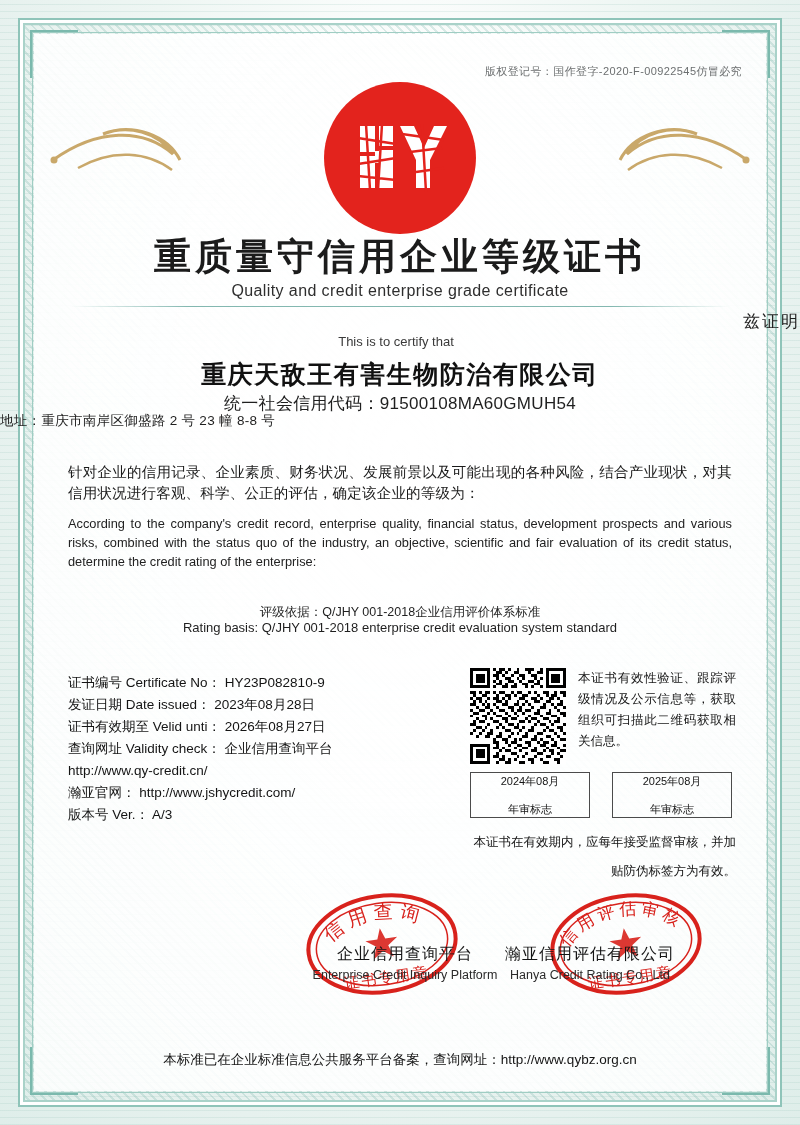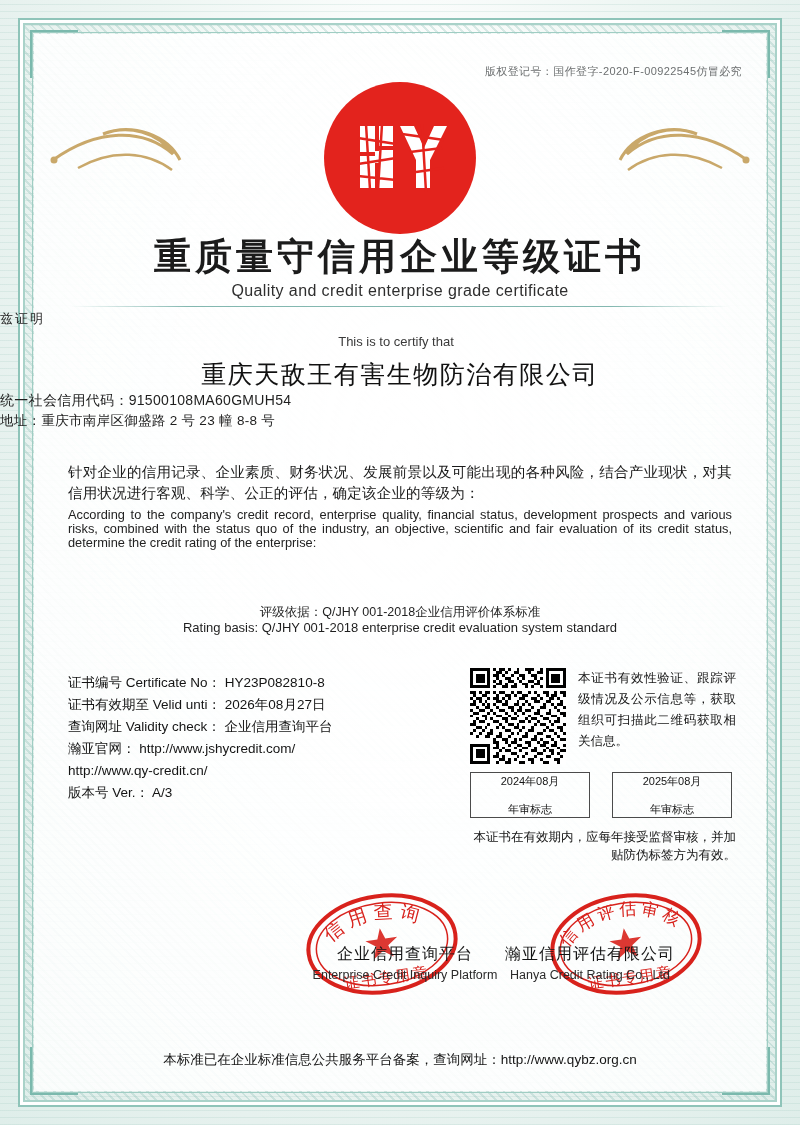--- a/index.html
+++ b/index.html
@@ -77,46 +77,46 @@
   }
   .title-en{
     position:absolute;left:0;right:0;top:282px;text-align:center;
     font-size:16px;color:#2e2e2e;letter-spacing:.4px;
   }
   .rule{
     position:absolute;left:70px;right:70px;top:306px;height:1px;
     background:linear-gradient(90deg, rgba(120,180,170,0) 0%, rgba(90,160,150,.75) 18%, rgba(90,160,150,.75) 82%, rgba(120,180,170,0) 100%);
   }
   .certify-zh{
-    position:absolute;left:0;right:0;top:310px;text-align:left;
-    font-size:13px;color:#1d1d1d;letter-spacing:2px;
+    position:absolute;left:0;right:0;top:310px;text-align:right;
+    font-size:17px;color:#1d1d1d;letter-spacing:2px;
   }
   .certify-en{
     position:absolute;left:0;right:8px;top:334px;text-align:center;
     font-size:13px;color:#3a3a3a;
   }
   .company{
     position:absolute;left:0;right:0;top:358px;text-align:center;
-    font-size:25px;font-weight:normal;color:#111;letter-spacing:1.5px;
+    font-size:25px;font-weight:bold;color:#111;letter-spacing:1.5px;
   }
   .code-line{
-    position:absolute;left:0;right:0;top:392px;text-align:left;
-    font-size:14px;color:#1f1f1f;letter-spacing:.3px;
+    position:absolute;left:0;right:0;top:392px;text-align:center;
+    font-size:17px;color:#1f1f1f;letter-spacing:.3px;
   }
   .addr-line{
     position:absolute;left:0;right:0;top:412px;text-align:left;
     font-size:13.5px;color:#1f1f1f;letter-spacing:.3px;
   }
 
   .para{
     position:absolute;left:68px;right:68px;top:462px;
     font-size:14px;line-height:21px;color:#1a1a1a;text-align:justify;
   }
   .para .zh{font-size:14.5px;letter-spacing:.2px;}
-  .para .en{font-size:12.8px;line-height:14px;color:#222;display:block;margin-top:4px;}
+  .para .en{font-size:12.8px;line-height:19px;color:#222;display:block;margin-top:10px;}
 
   .level{
     position:absolute;left:0;right:0;top:560px;text-align:center;
     font-size:30px;font-weight:bold;color:#e0231e;letter-spacing:1px;
   }
   .basis-zh{
     position:absolute;left:0;right:0;top:604px;text-align:center;
     font-size:12.5px;color:#1f1f1f;
   }
   .basis-en{
@@ -148,21 +148,21 @@
     position:absolute;top:772px;width:118px;height:44px;
     border:1px solid #4b4b4b;
     display:flex;flex-direction:column;align-items:center;justify-content:center;
     font-size:11px;color:#141414;line-height:17px;gap:11px;
   }
   .seal-1{left:470px}
   .seal-2{left:612px}
 
   .valid-note{
     position:absolute;left:470px;top:828px;width:266px;
-    font-size:12.5px;line-height:18px;color:#141414;text-align:right;
+    font-size:12.5px;line-height:29px;color:#141414;text-align:right;
   }
 
   
   .stamp{
     position:absolute;width:164px;height:112px;
   }
   .stamp-left{left:300px;top:888px}
   .stamp-right{right:92px;top:888px}
 
   .org{
@@ -242,38 +242,43 @@
       <span class="en">According to the company's credit record, enterprise quality, financial status, development prospects and various risks, combined with the status quo of the industry, an objective, scientific and fair evaluation of its credit status, determine the credit rating of the enterprise:</span>
     </div>
 
     <div class="basis-zh">评级依据：Q/JHY 001-2018企业信用评价体系标准</div>
     <div class="basis-en">Rating basis: Q/JHY 001-2018 enterprise credit evaluation system standard</div>
 
     <div class="info">
       <div class="row">
         <span>证书编号</span>
         <span>Certificate No：</span>
-        <span class="val">HY23P082810-8</span>
+        <span class="val">HY23P082810-9</span>
+      </div>
+      <div class="row">
+        <span>发证日期</span>
+        <span>Date issued：</span>
+        <span class="val">2023年08月28日</span>
       </div>
       <div class="row">
         <span>证书有效期至</span>
         <span>Velid unti：</span>
         <span class="val">2026年08月27日</span>
       </div>
       <div class="row">
         <span>查询网址</span>
         <span>Validity check：</span>
         <span class="val">企业信用查询平台</span>
       </div>
       <div class="row">
+        <span>http://www.qy-credit.cn/</span>
+      </div>
+      <div class="row">
         <span>瀚亚官网：</span>
         <span>http://www.jshycredit.com/</span>
-      </div>
-      <div class="row">
-        <span>http://www.qy-credit.cn/</span>
       </div>
       <div class="row">
         <span>版本号</span>
         <span>Ver.：</span>
         <span class="val">A/3</span>
       </div>
     </div>
 
     <div class="qr">
       <svg width="96" height="96" viewBox="0 0 33 33" shape-rendering="crispEdges">

